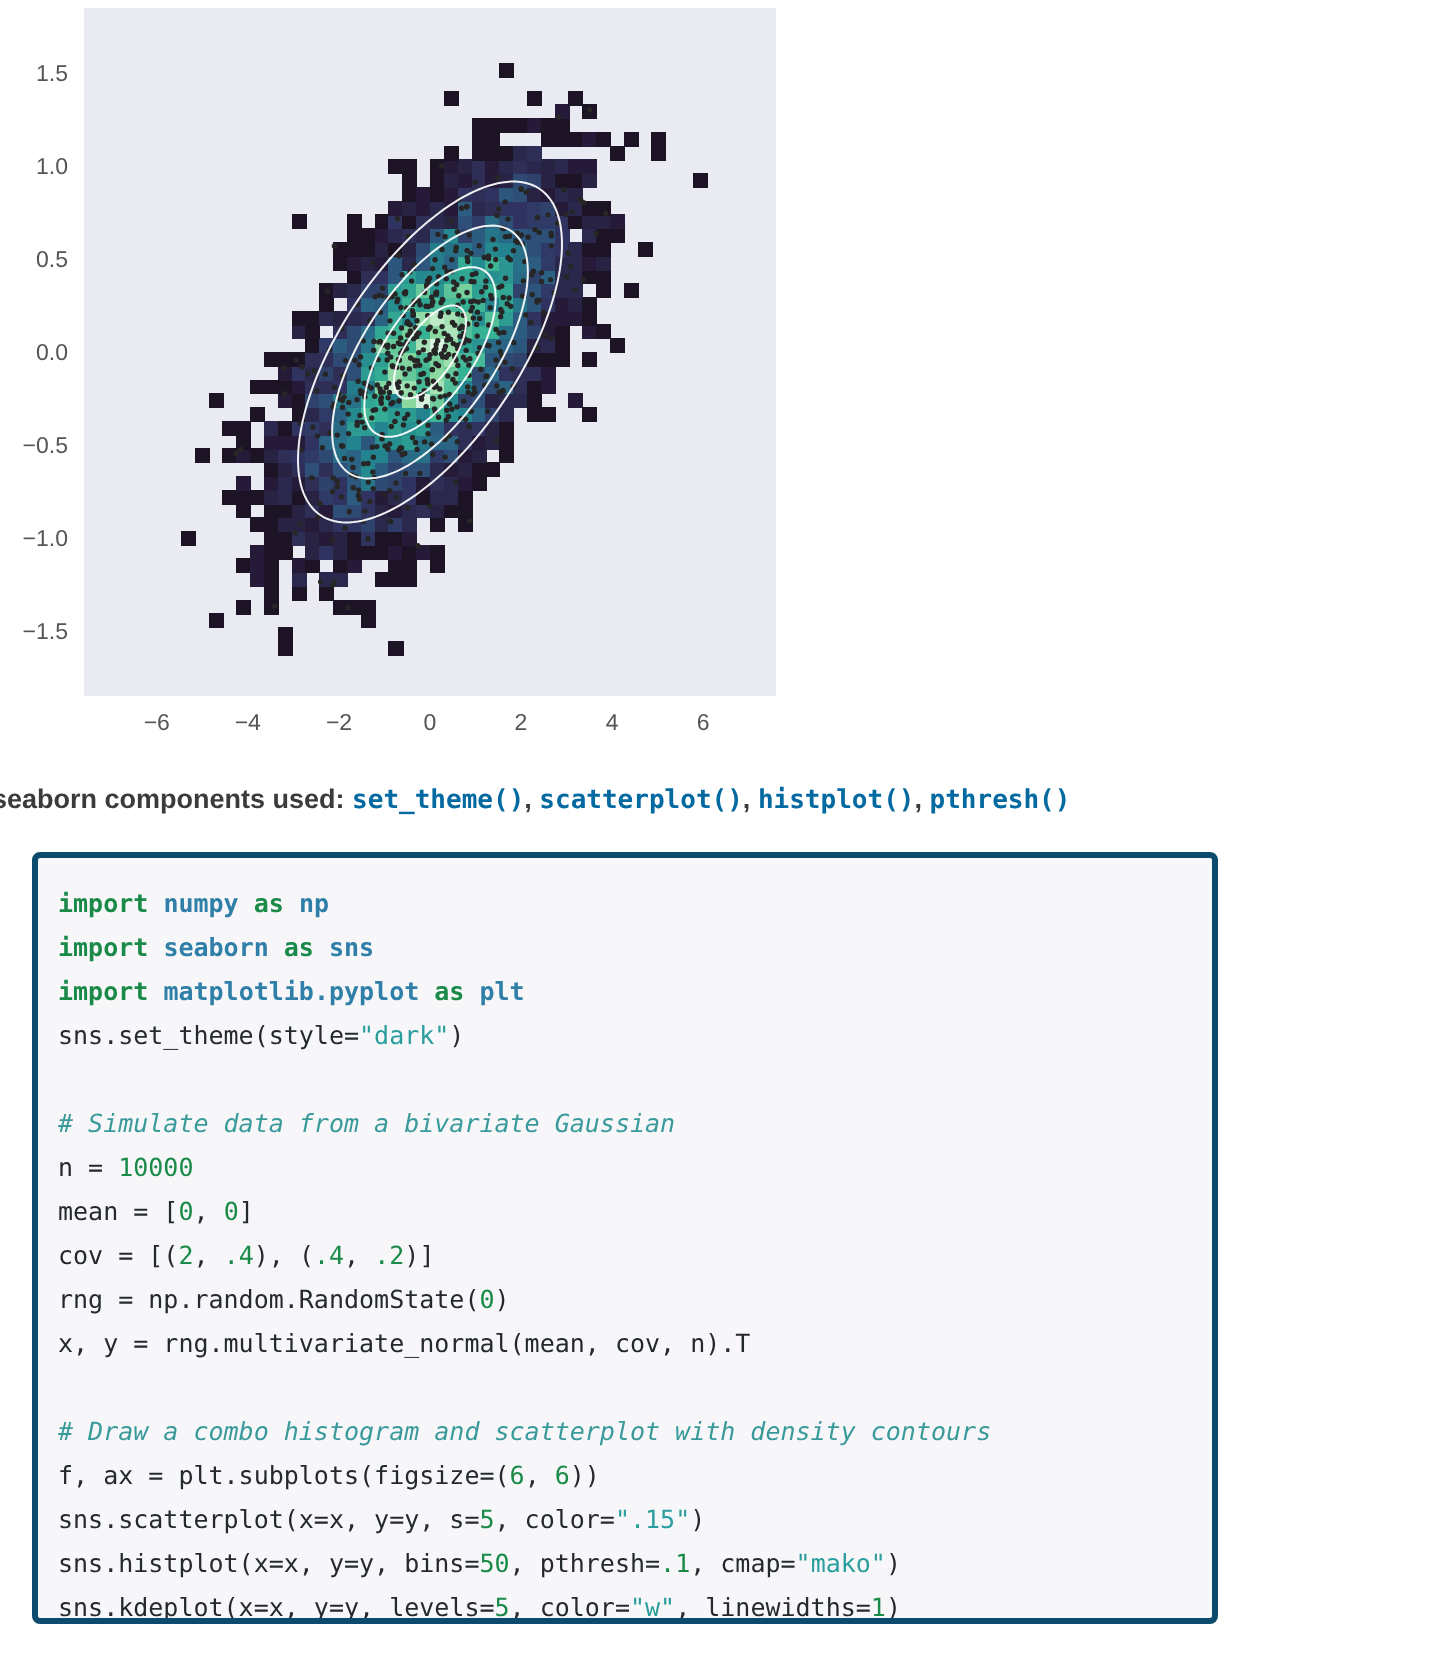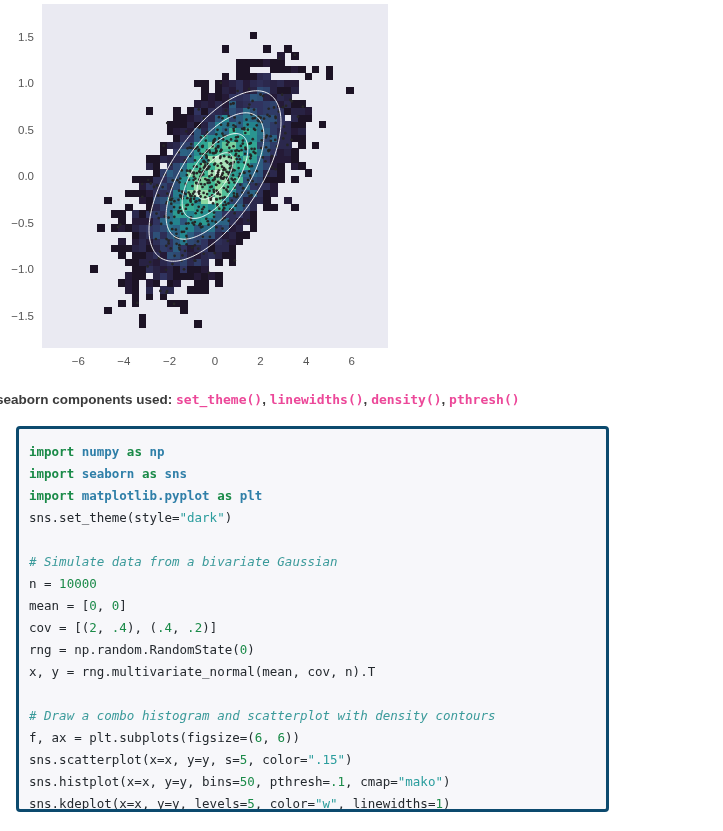--- a/index.html
+++ b/index.html
@@ -15,21 +15,21 @@
 
   
   #components-line{
     position:absolute;left:-4px;top:390px;width:727px;height:20px;
     font-size:13.5px;font-weight:bold;color:#3b3b3b;
     white-space:nowrap;line-height:20px;
   }
   #components-line .lead{font-family:"Liberation Sans",sans-serif;}
   #components-line .fn{
     font-family:"DejaVu Sans Mono","Liberation Mono",monospace;
-    font-weight:bold;color:#ec4899;font-size:13px;
+    font-weight:bold;color:#0369a1;font-size:13px;
   }
   #components-line .sep{color:#3b3b3b;font-weight:bold;}
 
   
   #code-block{
     position:absolute;left:16px;top:426px;width:593px;height:386px;
     background:#f7f7fa;border:3px solid #0c4a6e;border-radius:4px;
     box-sizing:border-box;overflow:hidden;
   }
   #code-pre{
@@ -1214,21 +1214,21 @@
       </g>
     <defs>
       <clipPath id="axclip">
           <rect x="42" y="4" width="346" height="344"></rect>
         </clipPath>
     </defs>
   </svg>
 </div>
 
 <div id="components-line">
-  <span class="lead">seaborn components used:</span><span id="components-items">&nbsp;<span class="fn">set_theme()</span><span class="sep">,</span>&nbsp;<span class="fn">linewidths()</span><span class="sep">,</span>&nbsp;<span class="fn">density()</span><span class="sep">,</span>&nbsp;<span class="fn">pthresh()</span></span>
+  <span class="lead">seaborn components used:</span><span id="components-items">&nbsp;<span class="fn">set_theme()</span><span class="sep">,</span>&nbsp;<span class="fn">scatterplot()</span><span class="sep">,</span>&nbsp;<span class="fn">histplot()</span><span class="sep">,</span>&nbsp;<span class="fn">pthresh()</span></span>
 </div>
 
 <div id="code-block">
   <pre id="code-pre"><span><span class="kw">import </span><span class="mod">numpy</span><span class="pl"> </span><span class="kw">as</span><span class="pl"> </span><span class="mod">np</span></span>
 <span><span class="kw">import </span><span class="mod">seaborn</span><span class="pl"> </span><span class="kw">as</span><span class="pl"> </span><span class="mod">sns</span></span>
 <span><span class="kw">import </span><span class="mod">matplotlib.pyplot</span><span class="pl"> </span><span class="kw">as</span><span class="pl"> </span><span class="mod">plt</span></span>
 <span><span class="pl">sns.set_theme(style=</span><span class="str">"dark"</span><span class="pl">)</span></span>
 <span></span>
 <span><span class="cm"># Simulate data from a bivariate Gaussian</span></span>
 <span><span class="pl">n = </span><span class="num">10000</span></span>

